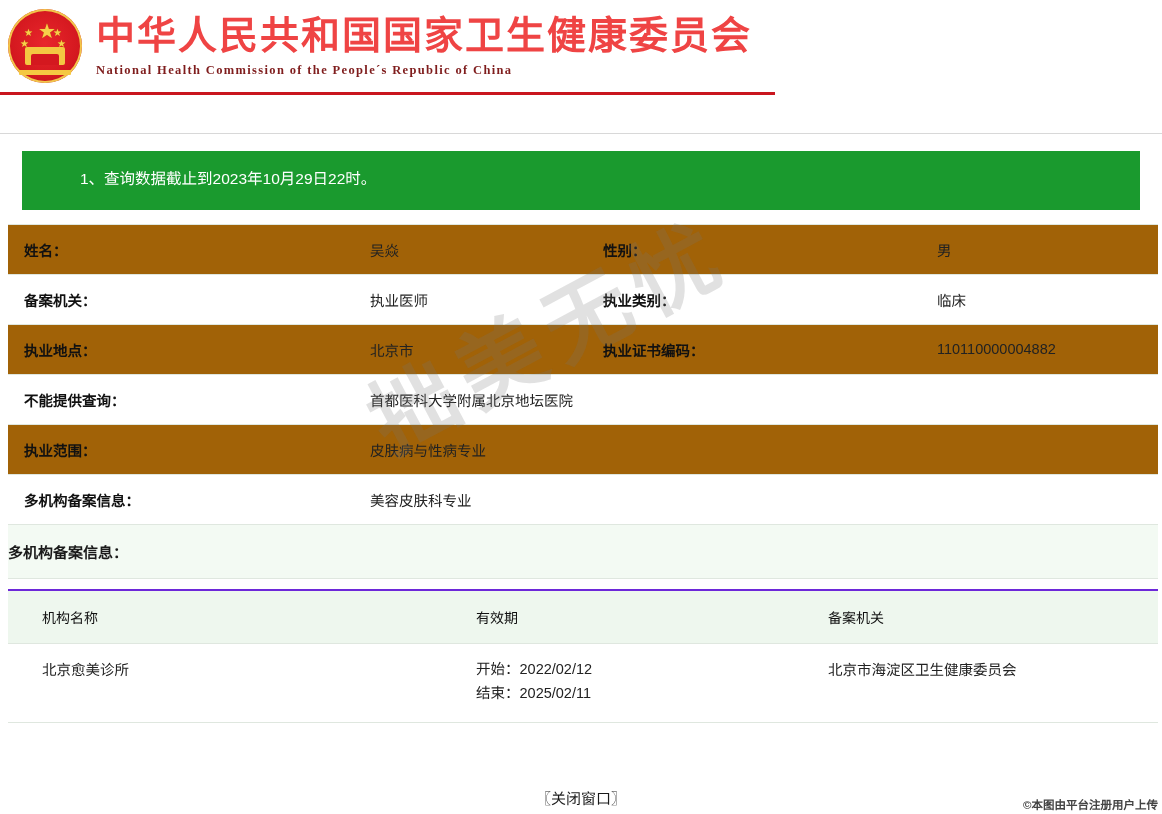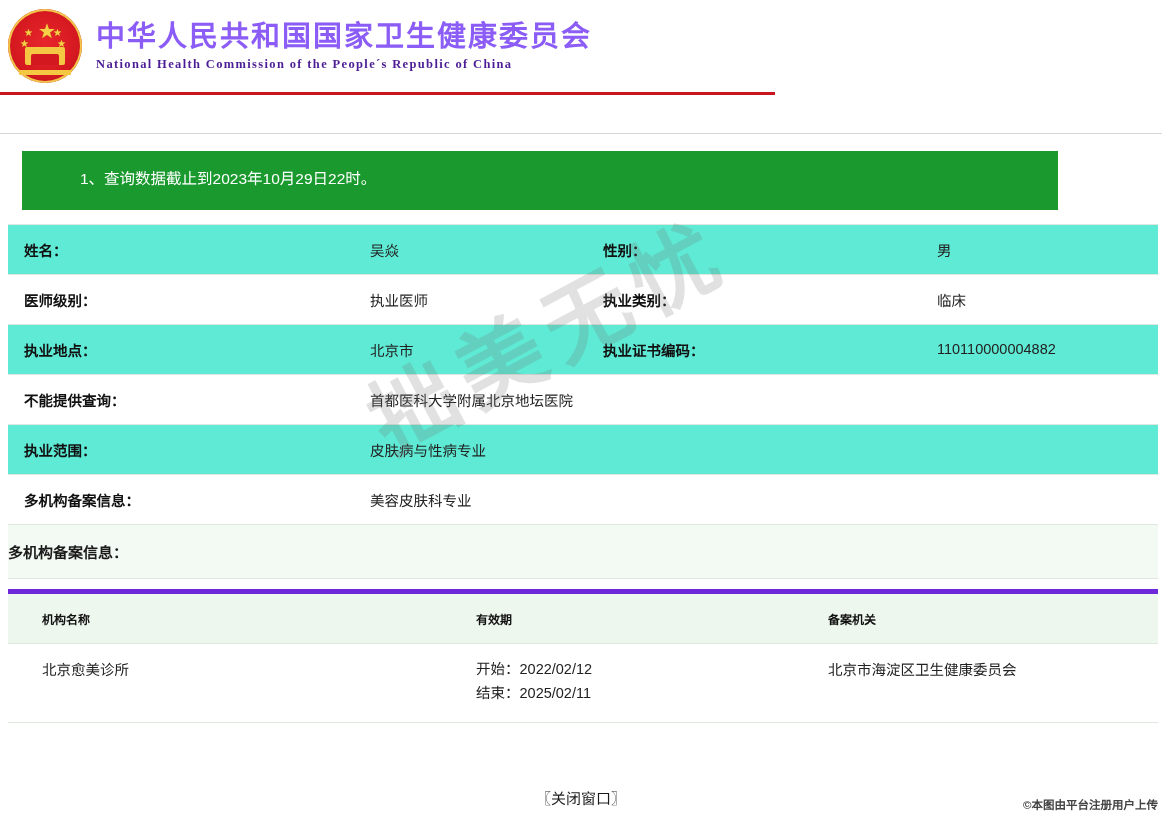--- a/index.html
+++ b/index.html
@@ -78,50 +78,50 @@
     border-radius: 1px;
   }
   .header-text {
     display: flex;
     flex-direction: column;
     justify-content: center;
   }
   .header-cn {
     font-family: "Liberation Serif", "DejaVu Serif", serif;
     font-weight: bold;
-    font-size: 29px;
-    color: #8b5cf6;
+    font-size: 39px;
+    color: #ef4444;
     letter-spacing: 2px;
     line-height: 1.12;
     white-space: nowrap;
   }
   .header-en {
     font-family: "Liberation Serif", "DejaVu Serif", serif;
     font-weight: bold;
     font-size: 12.5px;
-    color: #4c1d95;
+    color: #7f1d1d;
     letter-spacing: 1.35px;
     margin-top: 5px;
     white-space: nowrap;
   }
   .header-rule {
     width: 100%;
     height: 1px;
     background: #d8d8d8;
     margin-top: 38px;
   }
 
   
   .notice {
     margin: 17px 22px 0 22px;
     background: #1a9a2e;
     color: #ffffff;
     padding: 14px 10px 16px 58px;
     box-sizing: border-box;
-    width: 1036px;
+    width: 1118px;
     font-size: 15.5px;
     line-height: 1.85;
   }
 
   
   .info-table {
     width: 1150px;
     margin: 14px 0 0 8px;
     border-collapse: collapse;
     table-layout: fixed;
@@ -130,21 +130,21 @@
   }
   .info-table td {
     border-top: 1px solid #dfe7df;
     border-bottom: 1px solid #dfe7df;
     padding: 14px 0 14px 16px;
     font-size: 14.5px;
     vertical-align: middle;
     height: 19px;
     background: transparent;
   }
-  .info-table tr { background: #5eead4; }
+  .info-table tr { background: #a16207; }
   .info-table tr.alt { background: #ffffff; }
   td.label {
     width: 330px;
     font-weight: bold;
     color: #111;
   }
   td.value {
     color: #222;
   }
   td.label2 {
@@ -167,25 +167,25 @@
   .filing-table {
     width: 1150px;
     margin: 10px 0 0 8px;
     border-collapse: collapse;
     table-layout: fixed;
     position: relative;
     z-index: 2;
   }
   .filing-table th {
     text-align: left;
-    font-size: 12px;
-    font-weight: bold;
+    font-size: 14px;
+    font-weight: normal;
     background: #eef7ee;
     padding: 16px 0 16px 34px;
-    border-top: 5px solid #6d28d9;
+    border-top: 2px solid #6d28d9;
     border-bottom: 1px solid #dfe7df;
     color: #111;
   }
   .filing-table th.c2 { padding-left: 12px; width: 330px; }
   .filing-table th.c3 { padding-left: 22px; width: 330px; }
   .filing-table td {
     font-size: 14.5px;
     padding: 14px 0 16px 34px;
     vertical-align: top;
     border-bottom: 1px solid #dfe7df;
@@ -265,21 +265,21 @@
 
 <table class="info-table">
   <tbody>
     <tr>
       <td class="label">姓名：</td>
       <td class="value">吴焱</td>
       <td class="label2">性别：</td>
       <td class="value2">男</td>
     </tr>
     <tr class="alt">
-      <td class="label">医师级别：</td>
+      <td class="label">备案机关：</td>
       <td class="value">执业医师</td>
       <td class="label2">执业类别：</td>
       <td class="value2">临床</td>
     </tr>
     <tr>
       <td class="label">执业地点：</td>
       <td class="value">北京市</td>
       <td class="label2">执业证书编码：</td>
       <td class="value2">110110000004882</td>
     </tr>

